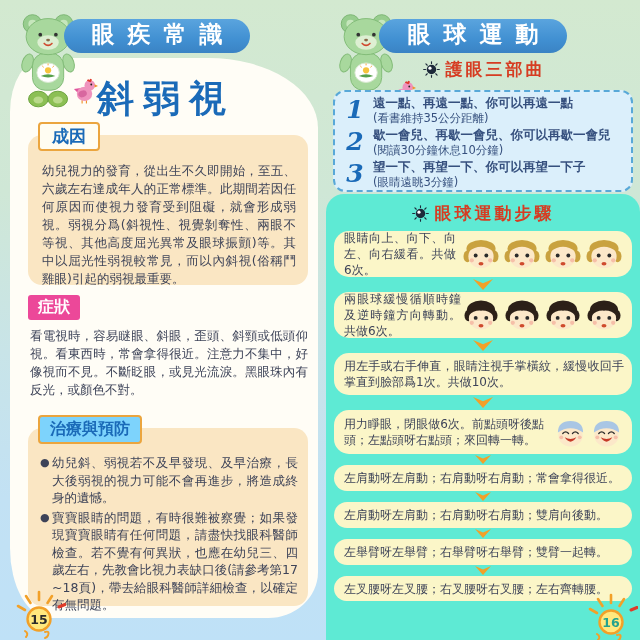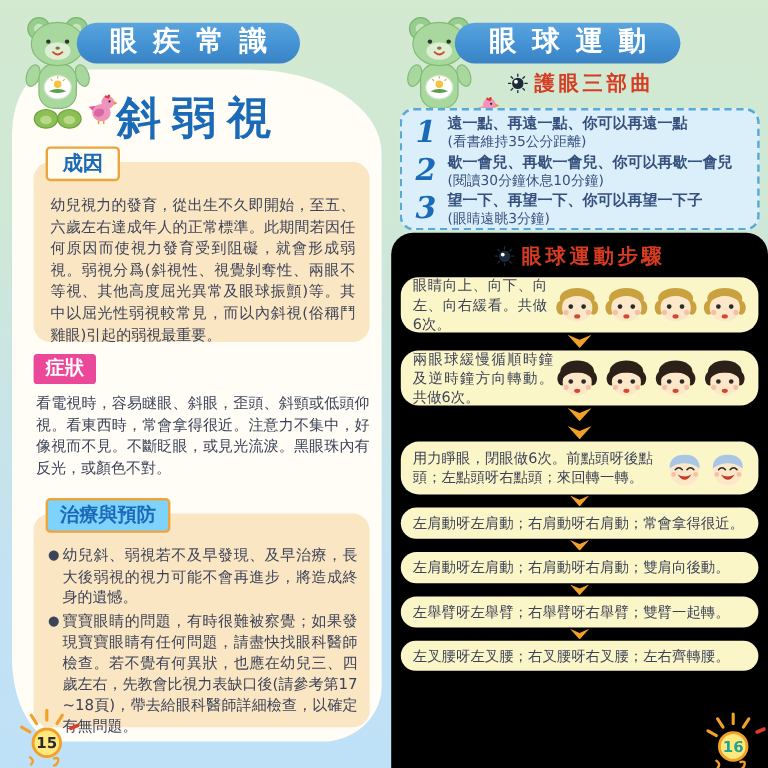--- a/index.html
+++ b/index.html
@@ -49,21 +49,21 @@
   .care-heading{left:334px;top:58px;width:300px;}
   .trilogy-box{left:333px;top:90px;width:300px;height:102px;box-sizing:border-box;
     background:#dbeffb;border:2px dashed #58a8d8;border-radius:12px;padding:3px 8px;}
   .trilogy-row{display:flex;align-items:flex-start;height:32px;}
   .trilogy-num{flex:0 0 24px;text-align:center;font-family:"DejaVu Serif",serif;font-style:italic;font-weight:bold;
     font-size:25px;line-height:30px;color:#1a6ab8;}
   .trilogy-lines{margin-left:6px;}
   .trilogy-l1{font-size:12.5px;font-weight:bold;color:#36507e;line-height:16px;white-space:nowrap;}
   .trilogy-l2{font-size:11.5px;color:#36507e;line-height:15px;white-space:nowrap;}
 
-  .steps-card{left:326px;top:194px;width:314px;height:446px;background:#000000;border-radius:18px 18px 0 0;
+  .steps-card{left:326px;top:194px;width:314px;height:446px;background:#5eead4;border-radius:18px 18px 0 0;
     display:flex;flex-direction:column;align-items:center;}
   .steps-heading{margin-top:8px;}
   .step-box{width:298px;box-sizing:border-box;background:#fbf6c8;border-radius:15px;
     display:flex;align-items:center;padding:3px 8px 3px 10px;}
   .step-text{color:#3d4358;font-size:12px;line-height:16px;text-align:justify;word-break:break-all;}
   .step-1{height:46px;margin-top:6px;}
   .step-2{height:46px;}
   .step-3{height:42px;}
   .step-4{height:44px;}
   .step-5,.step-6,.step-7{height:26px;}
@@ -325,20 +325,23 @@
       <svg class="face">
           <use href="#sym-face-dark"></use>
         </svg>
       <svg class="face">
           <use href="#sym-face-dark"></use>
         </svg>
     </span>
   </div>
   <div class="arrow-down"></div>
 
+  <div class="step-box step-3">
+    <span class="step-text">用左手或右手伸直，眼睛注視手掌橫紋，緩慢收回手掌直到臉部爲1次。共做10次。</span>
+  </div>
   <div class="arrow-down"></div>
 
   <div class="step-box step-4">
     <span class="step-text">用力睜眼，閉眼做6次。前點頭呀後點頭；左點頭呀右點頭；來回轉一轉。</span>
     <span class="faces">
       <svg class="face face-baby">
           <use href="#sym-face-baby"></use>
         </svg>
       <svg class="face face-baby">
           <use href="#sym-face-baby"></use>

